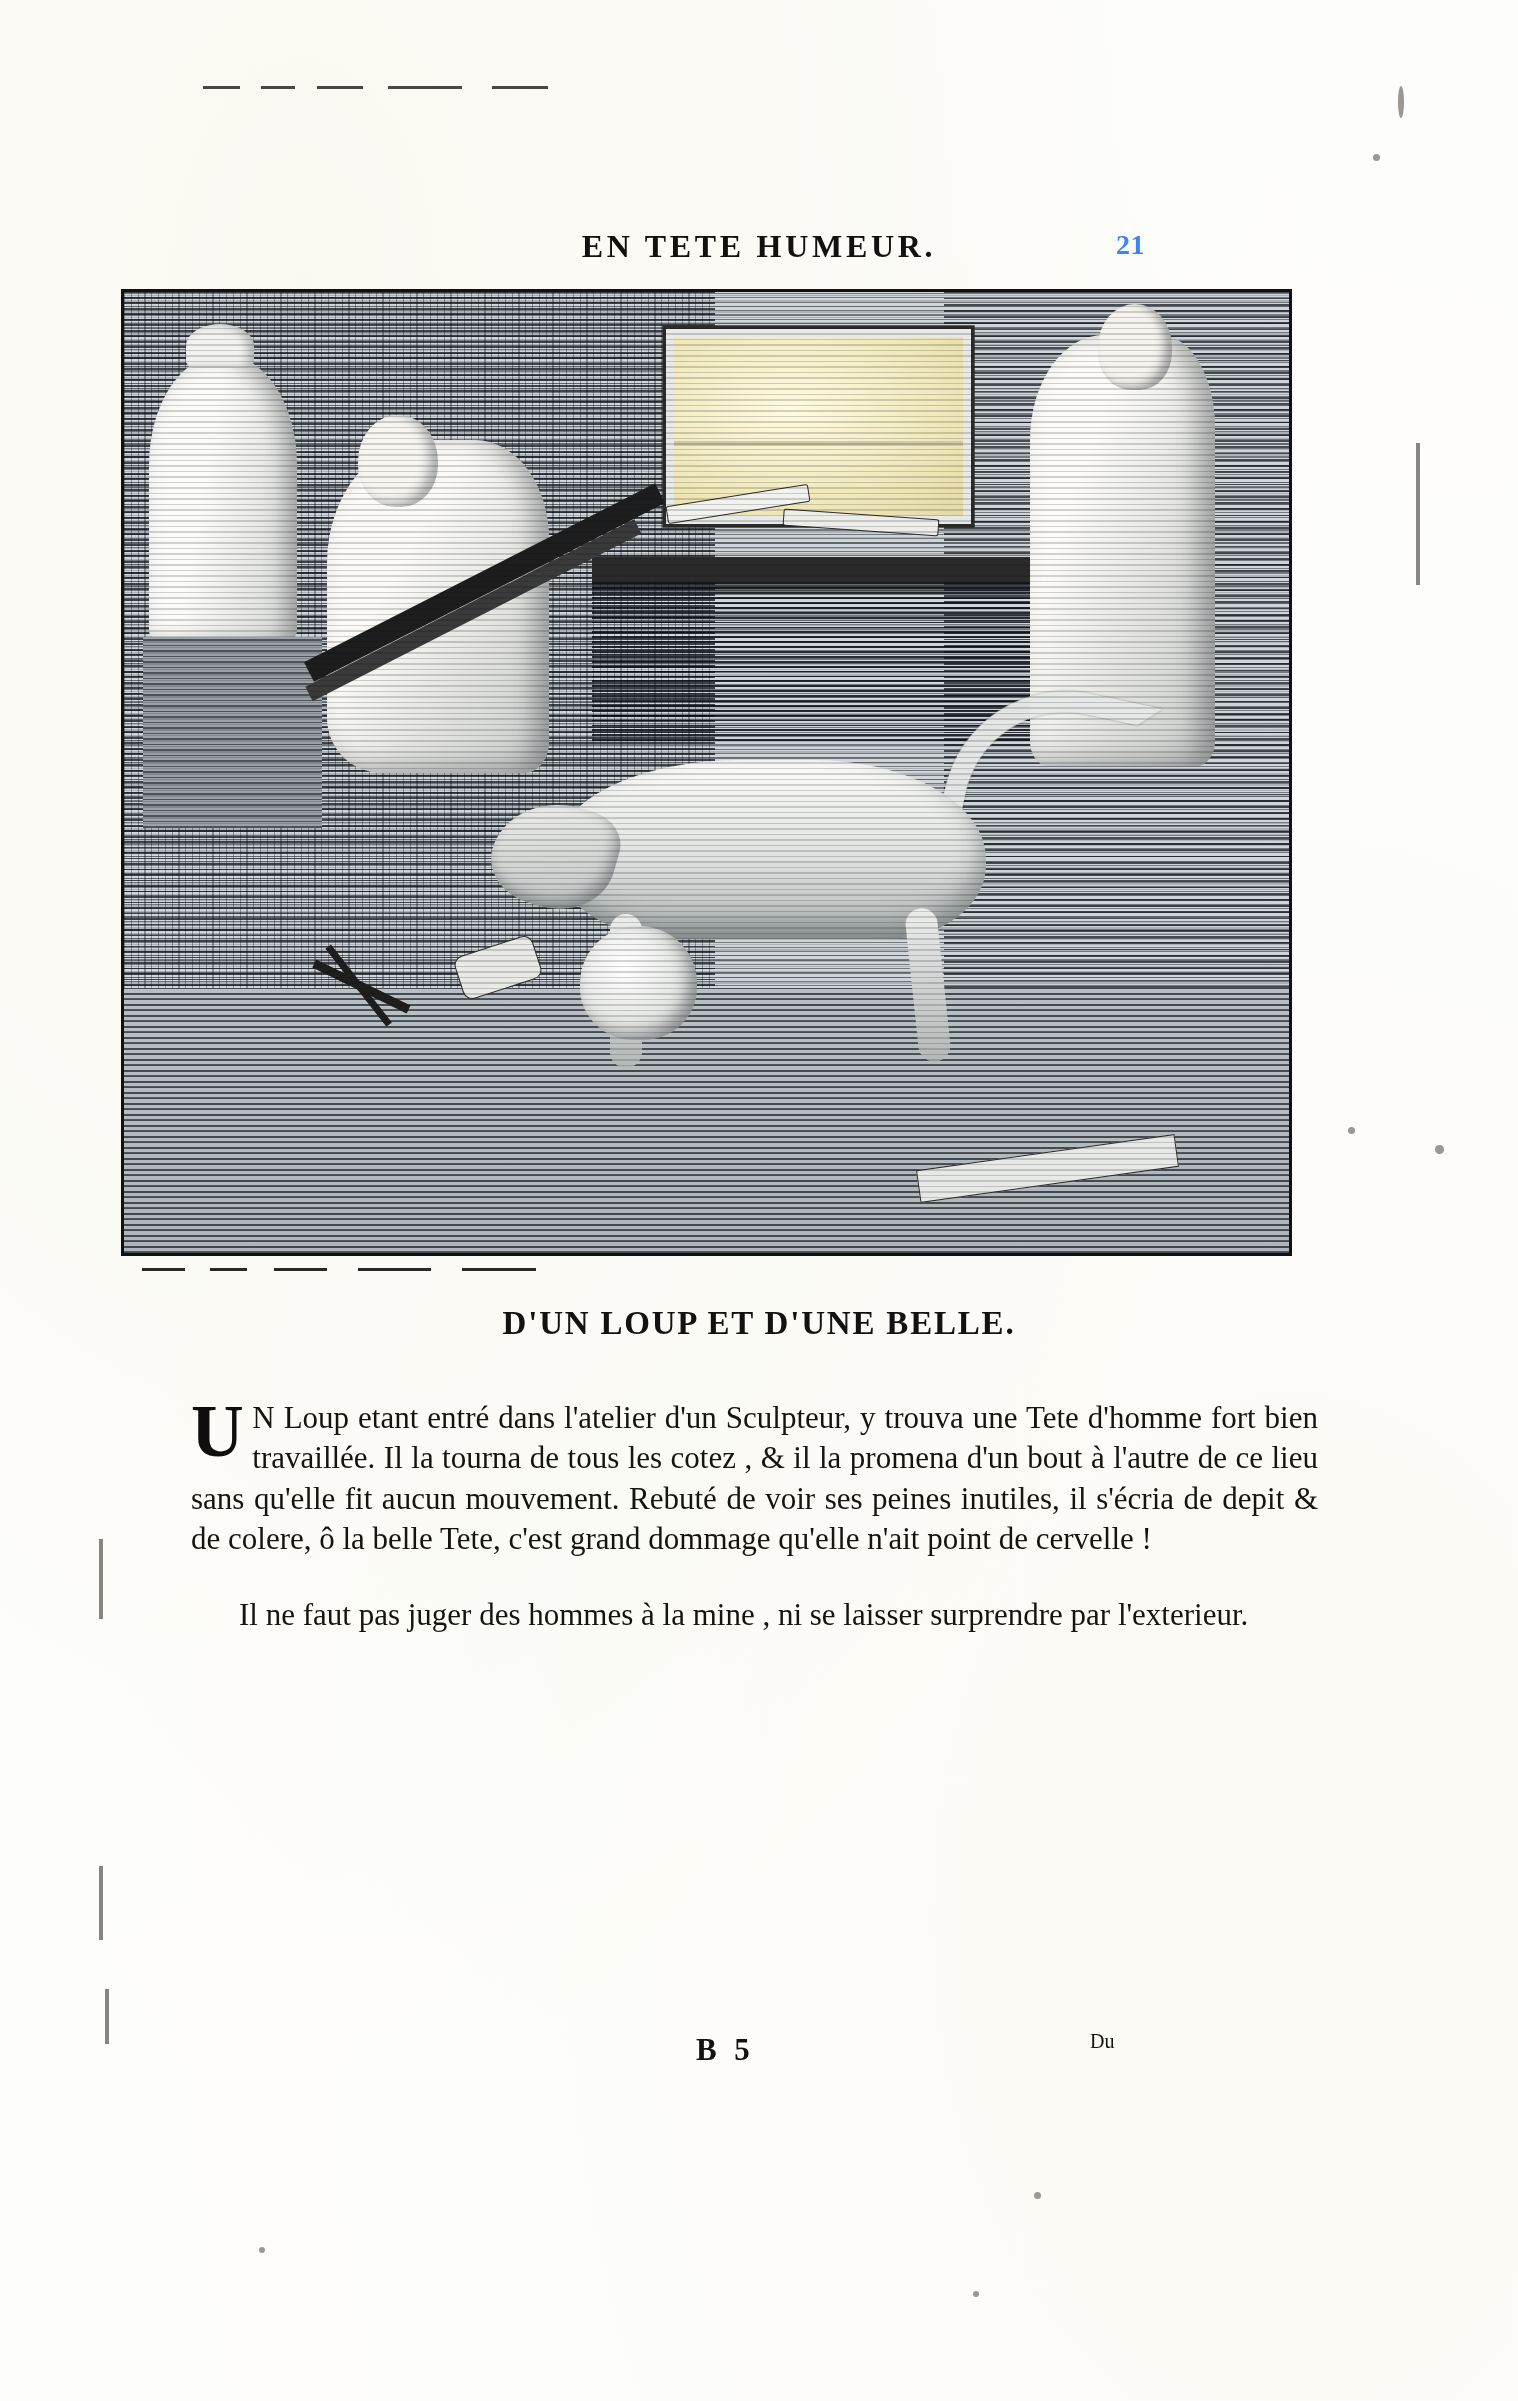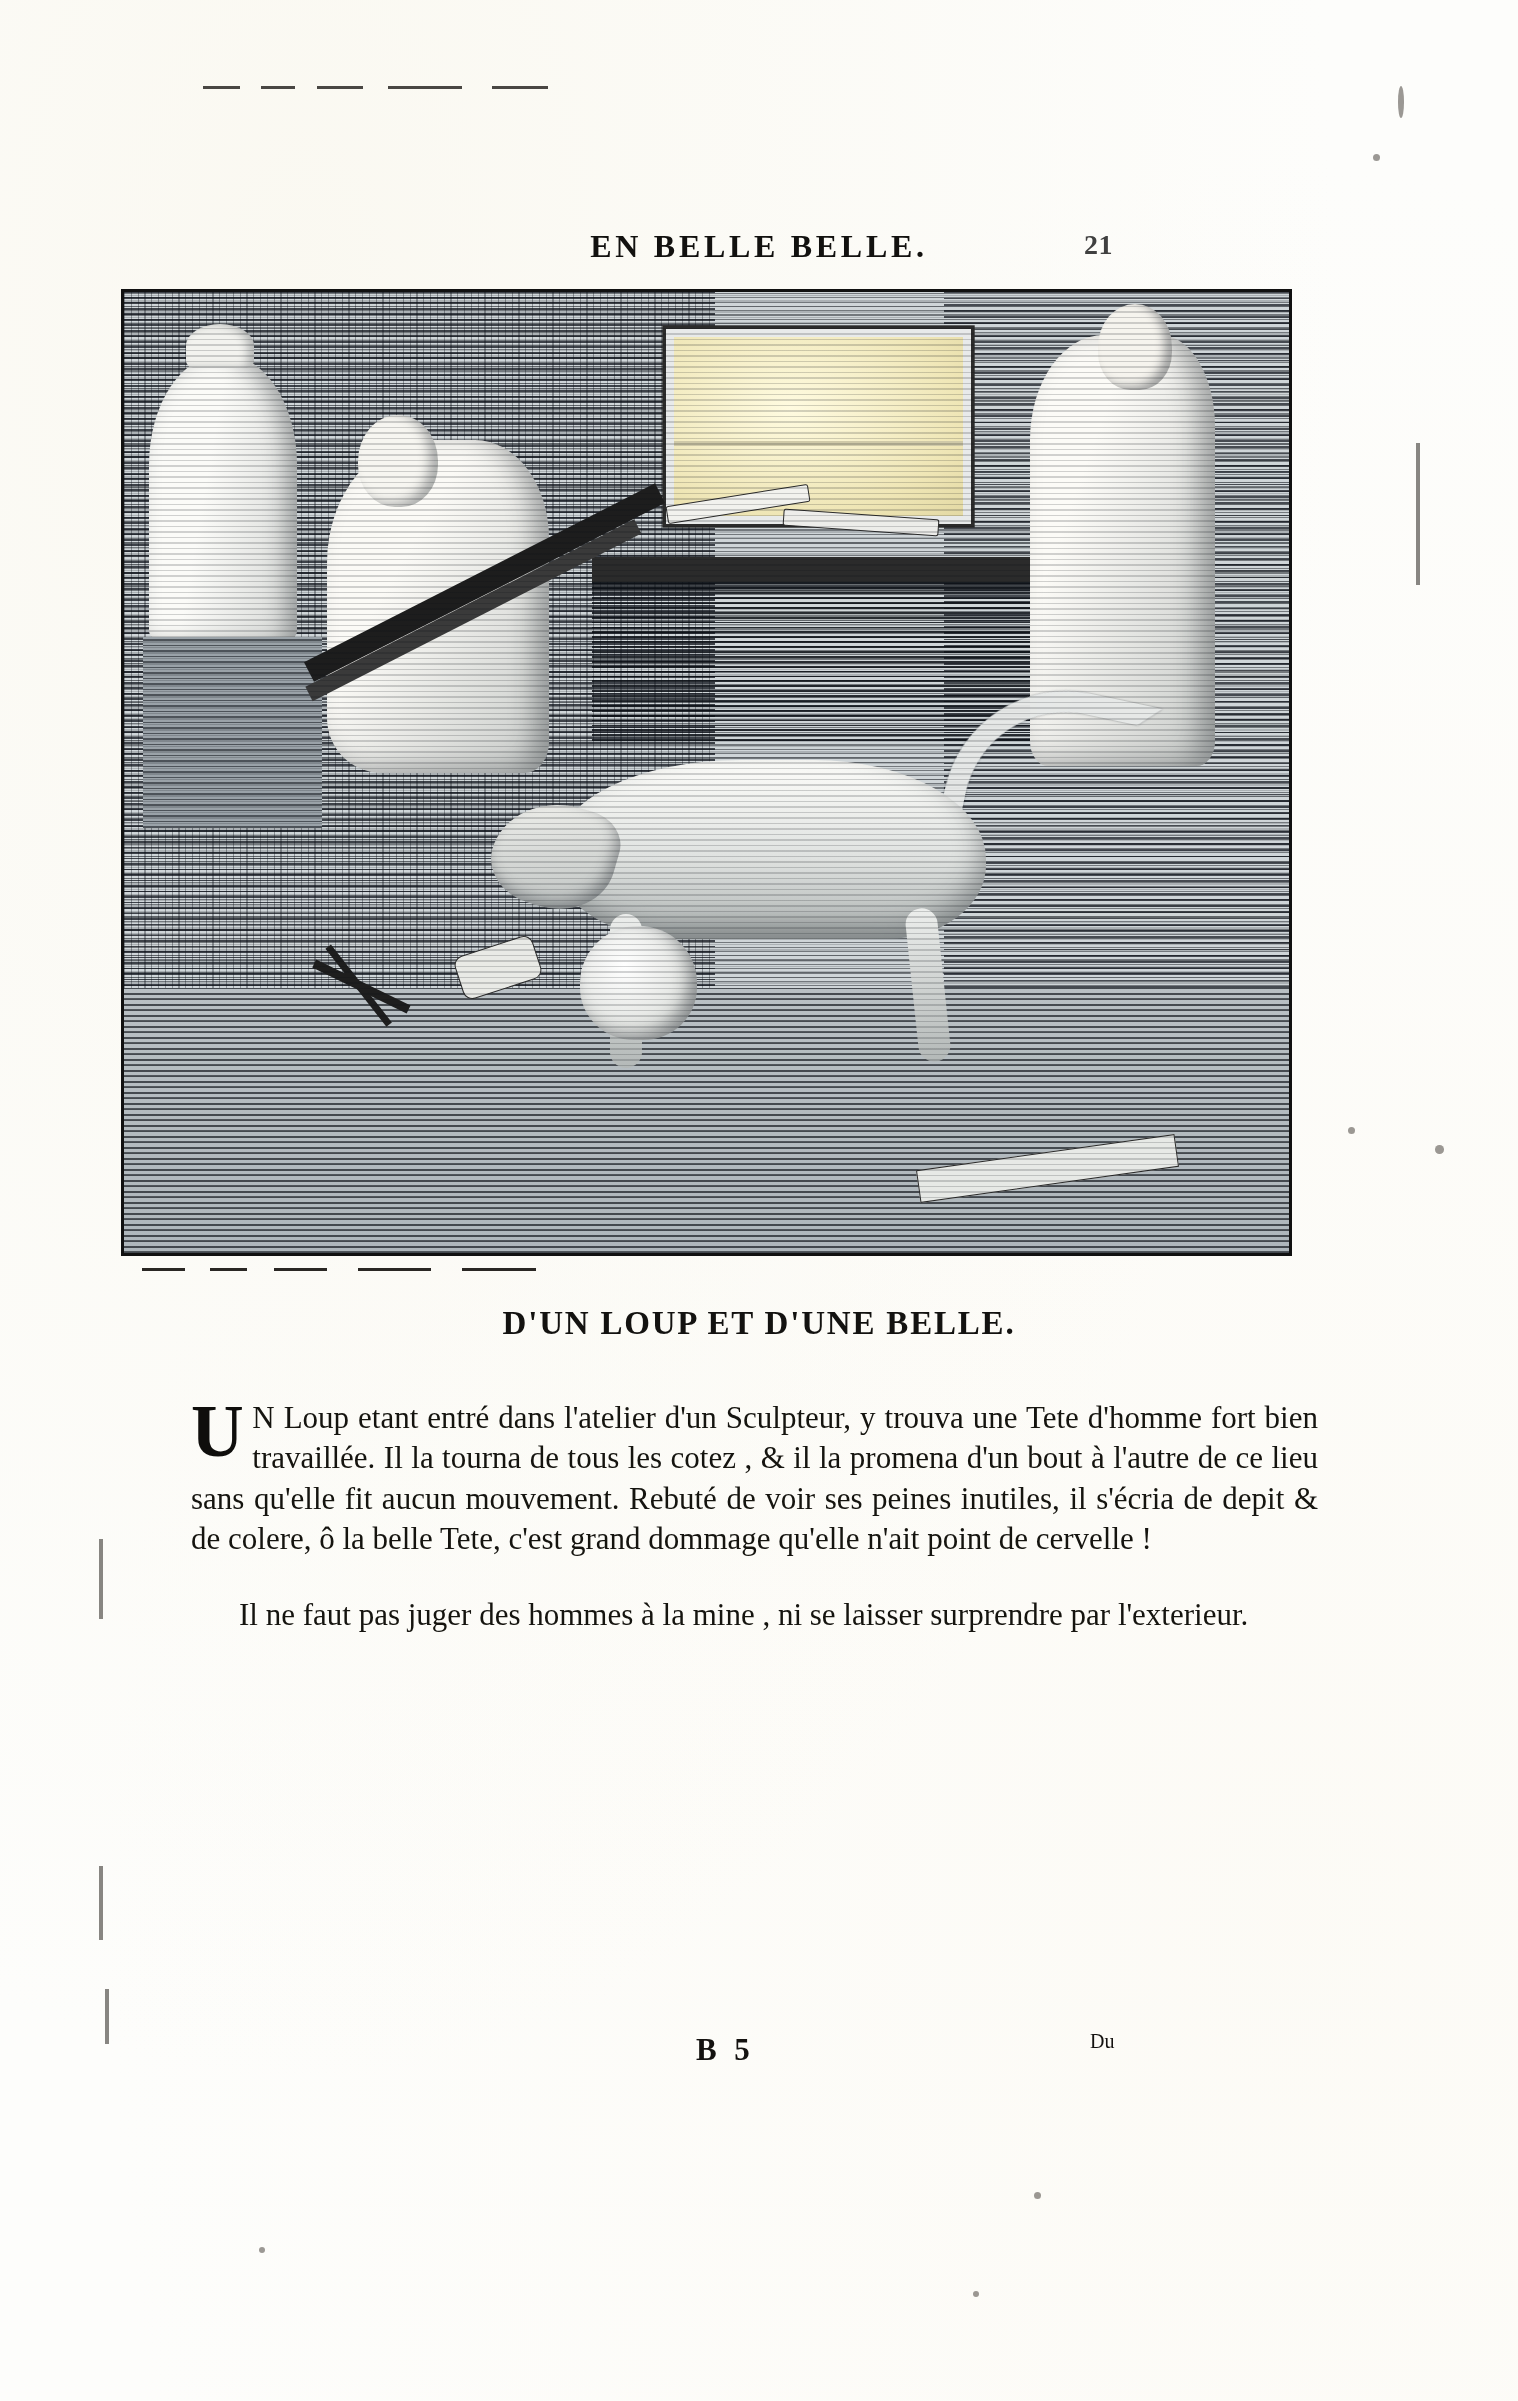--- a/index.html
+++ b/index.html
@@ -43,25 +43,25 @@
     display: inline-block;
     position: relative;
     letter-spacing: 3.7px;
     font-size: 32px;
     font-weight: bold;
     font-variant: small-caps;
     color: #12110f;
   }
   .rh-folio {
     position: absolute;
-    left: 1084px;
+    left: 1116px;
     top: 229px;
     font-size: 28px;
     font-weight: bold;
-    color: #404040;
+    color: #3b82f6;
     letter-spacing: 0.6px;
   }
   .rh-rule {
     position: absolute;
     top: 86px;
     left: 203px;
     width: 345px;
     height: 3.1px;
     background: #2a2724;
     opacity: .85;
@@ -330,21 +330,21 @@
 </style>
 </head>
 <body>
 
 <div class="page">
   <div class="paper-tint"></div>
 
   <div class="rh-rule dashes"></div>
 
   <div class="running-head">
-    <span class="rh-inner">EN BELLE BELLE.</span>
+    <span class="rh-inner">EN TETE HUMEUR.</span>
   </div>
   <div class="rh-folio">21</div>
 
   <div class="plate">
     <div class="hatch"></div>
     <div class="wall-left"></div>
     <div class="wall-right"></div>
 
     <div class="window">
       <div class="glow"></div>

